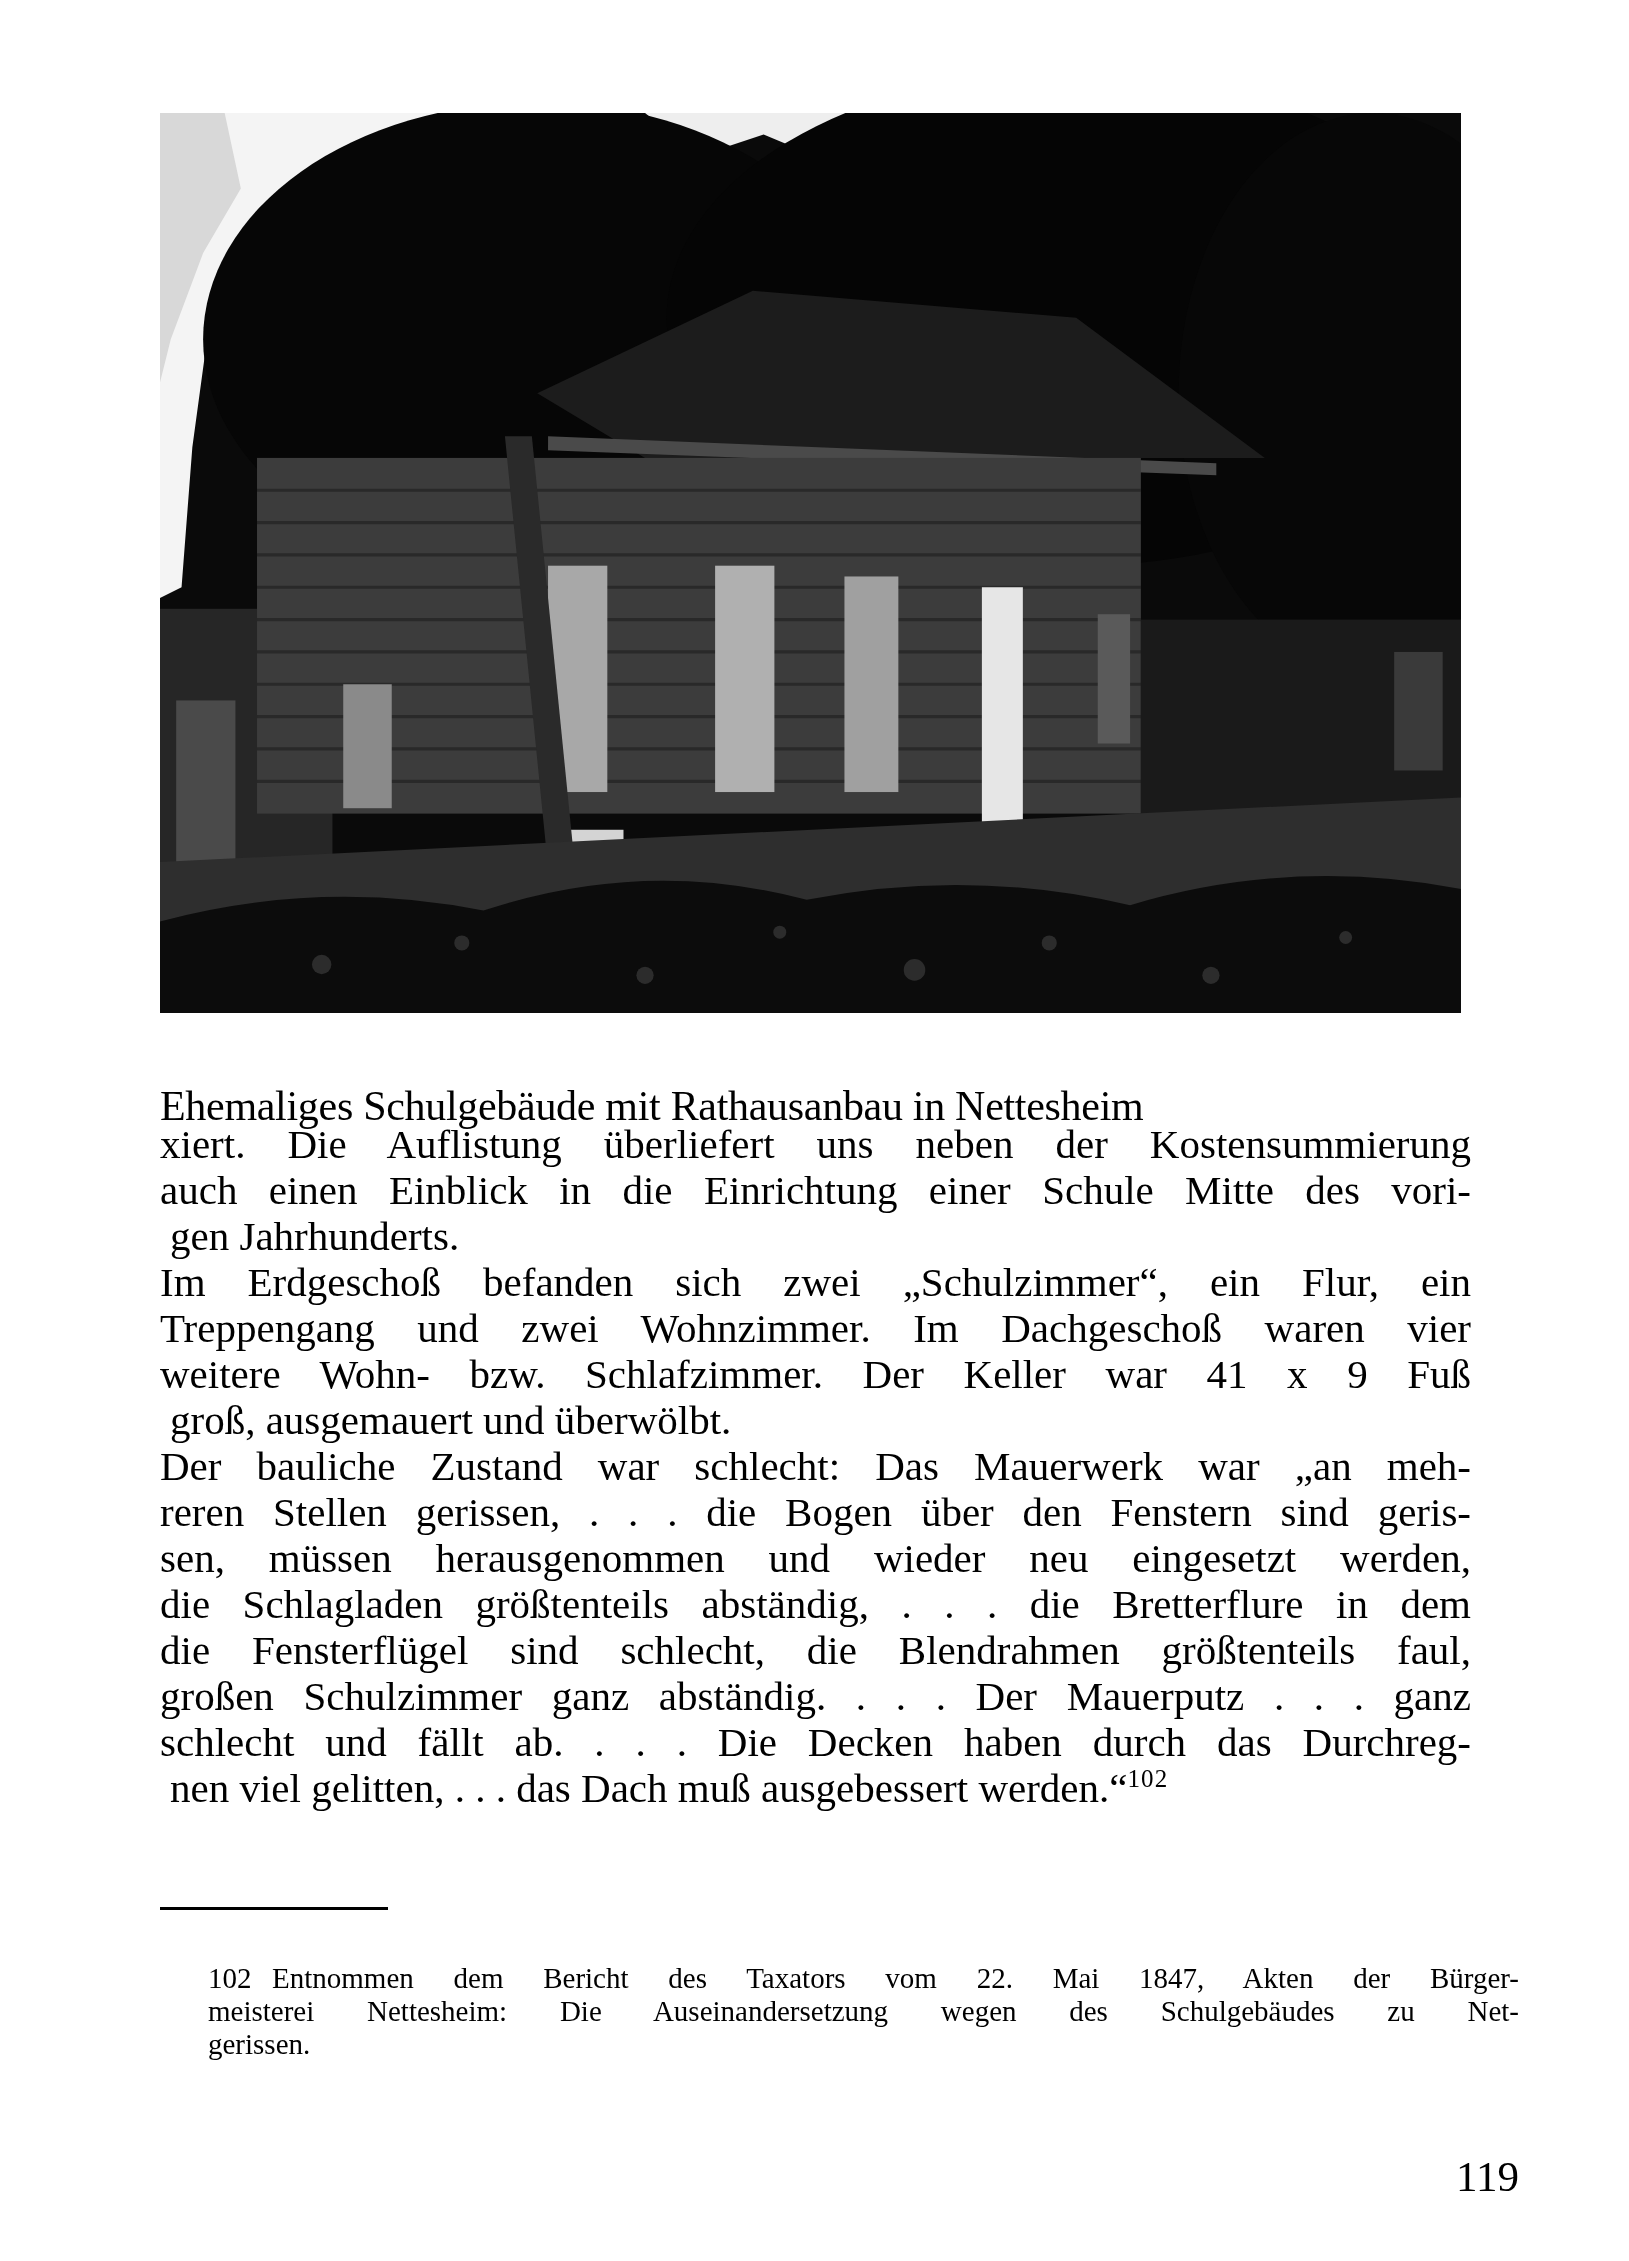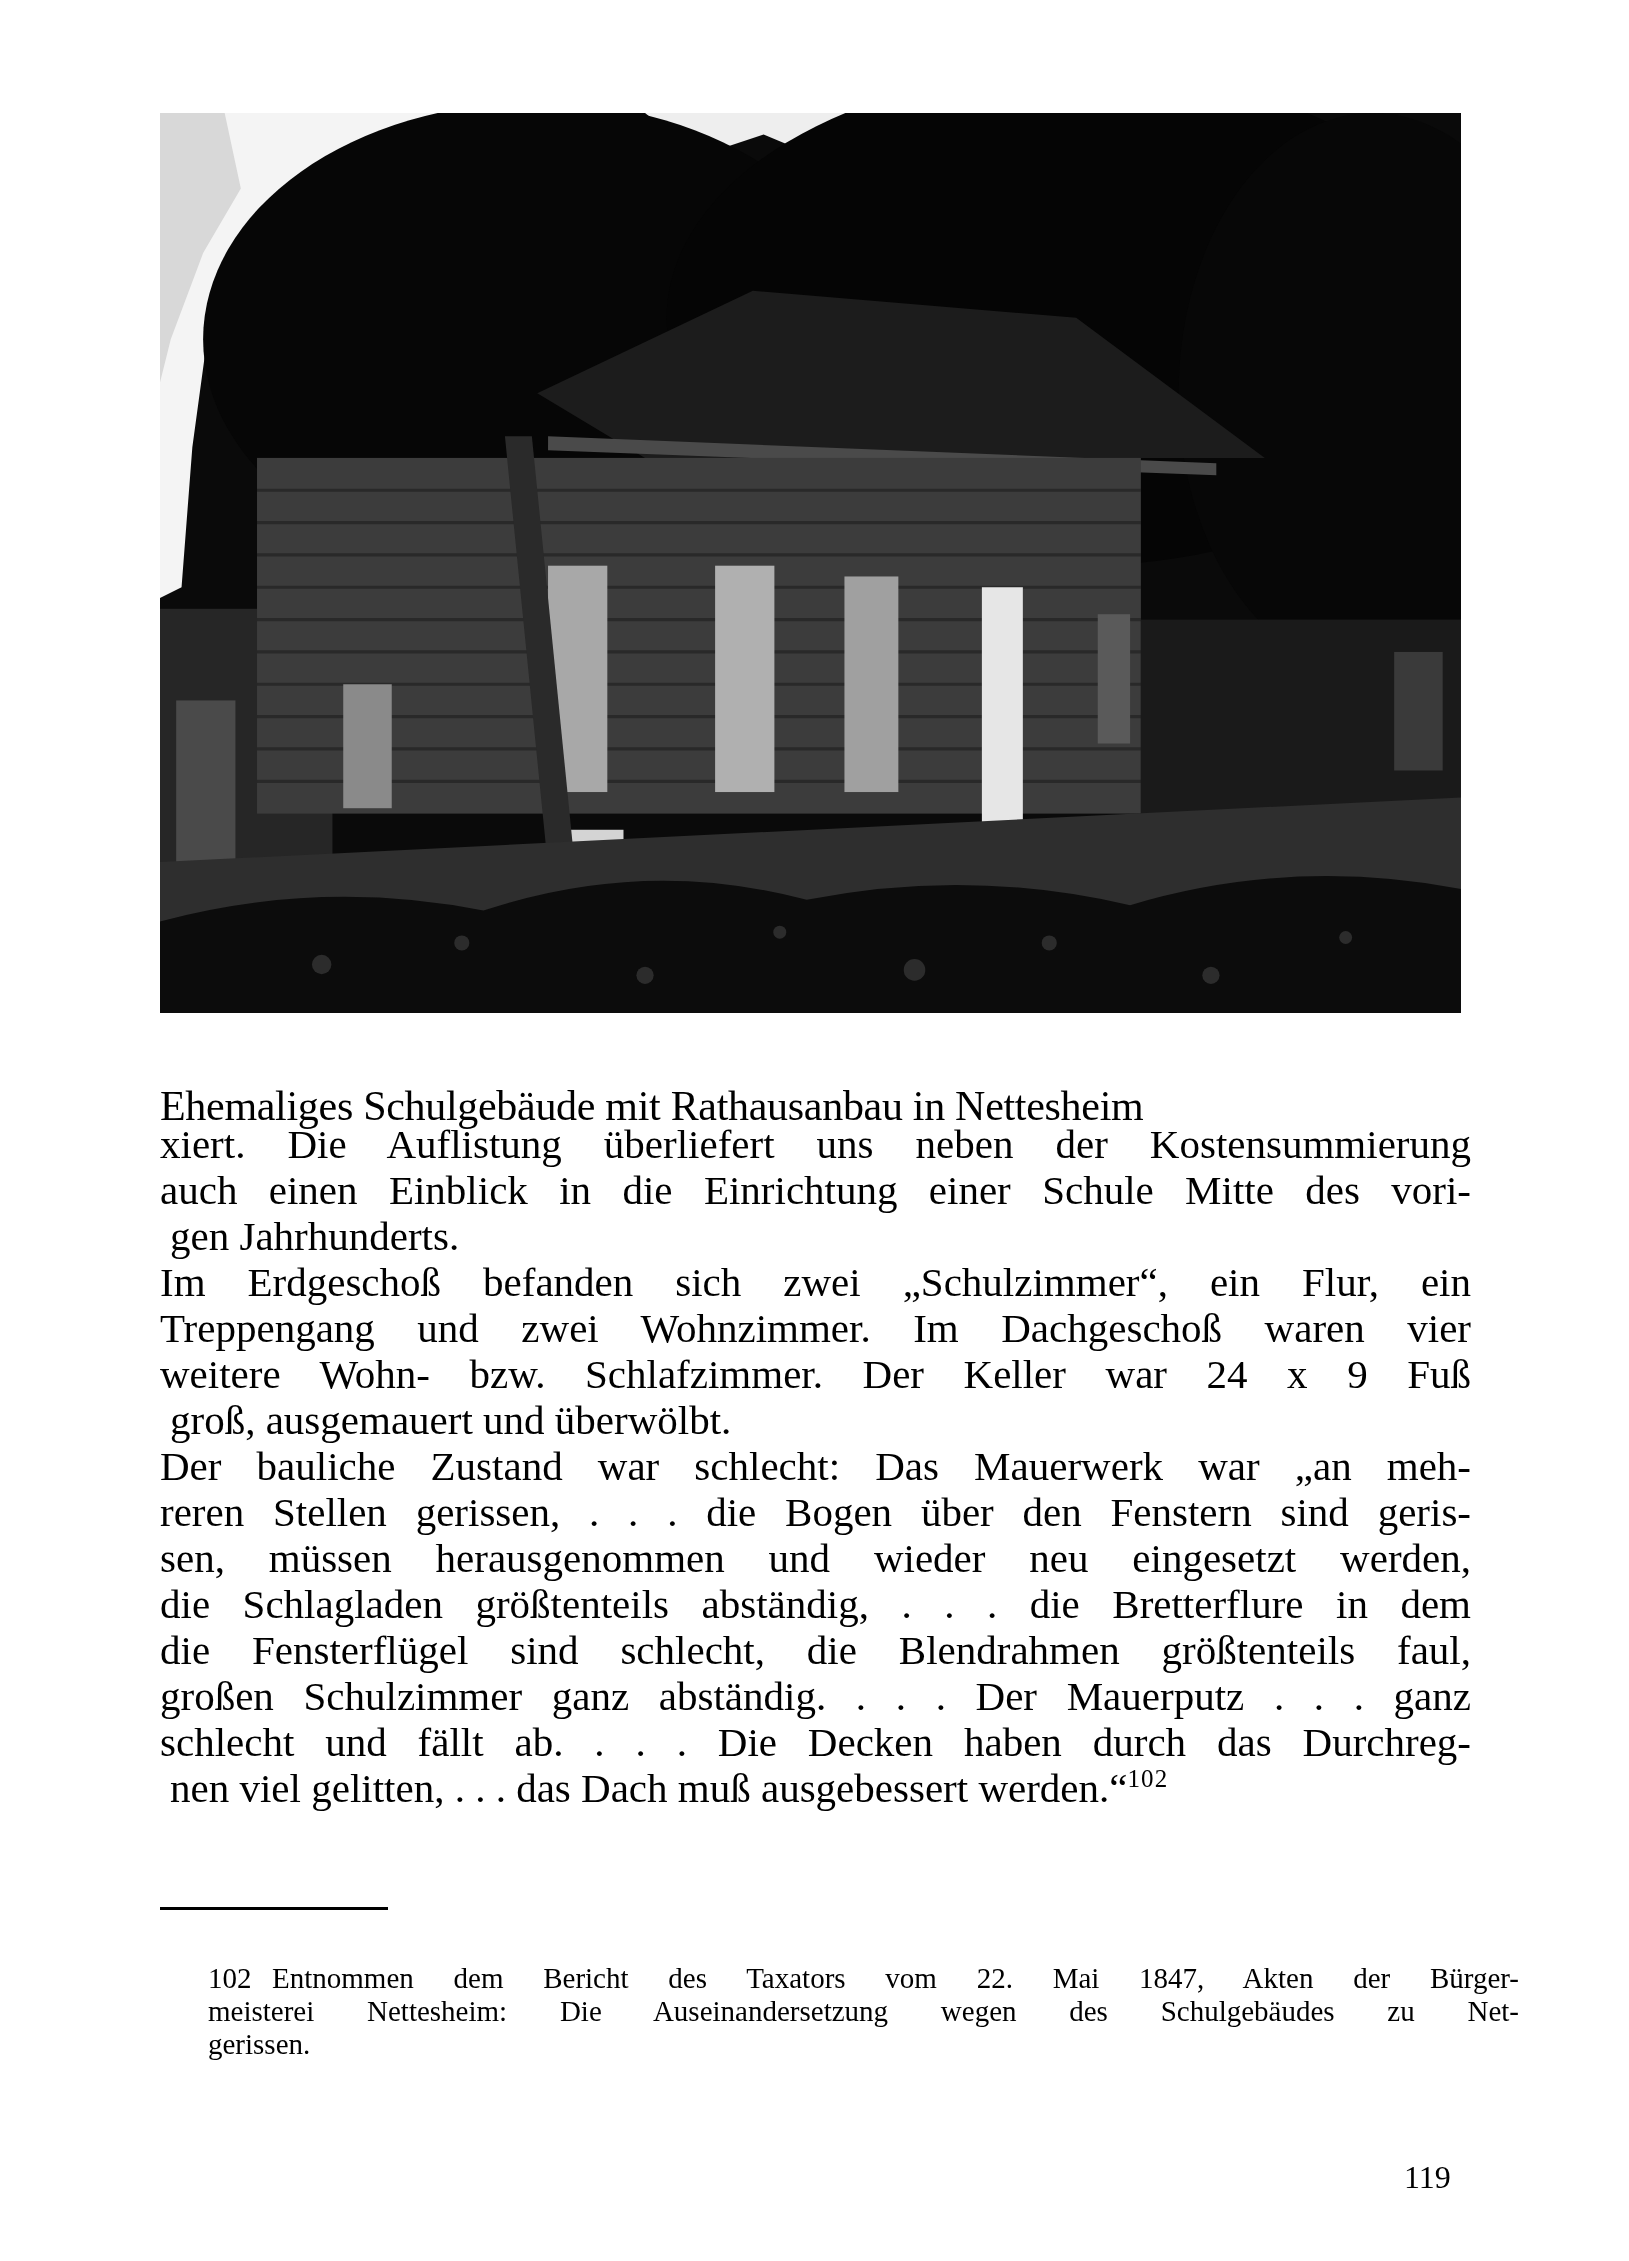--- a/index.html
+++ b/index.html
@@ -87,23 +87,23 @@
       white-space: nowrap;
       text-align: justify;
       text-align-last: justify;
       height: 33px;
     }
     .fn-line.last { text-align-last: left; }
     .fn-num { display: inline-block; width: 64px; text-align-last: left; }
 
     .page-number {
       position: absolute;
-      left: 1404px;
+      left: 1456px;
       top: 2150px;
-      font-size: 32px;
+      font-size: 43px;
       line-height: 54px;
     }
   </style>
 </head>
 <body>
 
 <div class="photo">
   <svg viewBox="0 0 2414 1670" preserveAspectRatio="none">
 
     <rect x="0" y="0" width="2414" height="1670" fill="#0a0a0a"></rect>
@@ -167,21 +167,21 @@
 </div>
 
 <div class="caption">Ehemaliges Schulgebäude mit Rathausanbau in Nettesheim</div>
 
 <div class="body-text">
   <span class="body-line">xiert. Die Auflistung überliefert uns neben der Kostensummierung</span>
   <span class="body-line">auch einen Einblick in die Einrichtung einer Schule Mitte des vori-</span>
   <span class="body-line last">gen Jahrhunderts.</span>
   <span class="body-line">Im Erdgeschoß befanden sich zwei „Schulzimmer“, ein Flur, ein</span>
   <span class="body-line">Treppengang und zwei Wohnzimmer. Im Dachgeschoß waren vier</span>
-  <span class="body-line">weitere Wohn- bzw. Schlafzimmer. Der Keller war 24 x 9 Fuß</span>
+  <span class="body-line">weitere Wohn- bzw. Schlafzimmer. Der Keller war 41 x 9 Fuß</span>
   <span class="body-line last">groß, ausgemauert und überwölbt.</span>
   <span class="body-line">Der bauliche Zustand war schlecht: Das Mauerwerk war „an meh-</span>
   <span class="body-line">reren Stellen gerissen, . . . die Bogen über den Fenstern sind geris-</span>
   <span class="body-line">sen, müssen herausgenommen und wieder neu eingesetzt werden,</span>
   <span class="body-line">die Schlagladen größtenteils abständig, . . . die Bretterflure in dem</span>
   <span class="body-line">die Fensterflügel sind schlecht, die Blendrahmen größtenteils faul,</span>
   <span class="body-line">großen Schulzimmer ganz abständig. . . . Der Mauerputz . . . ganz</span>
   <span class="body-line">schlecht und fällt ab. . . . Die Decken haben durch das Durchreg-</span>
   <span class="body-line last"><span>nen viel gelitten, . . . das Dach muß ausgebessert werden.“</span><sup class="fnref">102</sup></span>
 </div>

